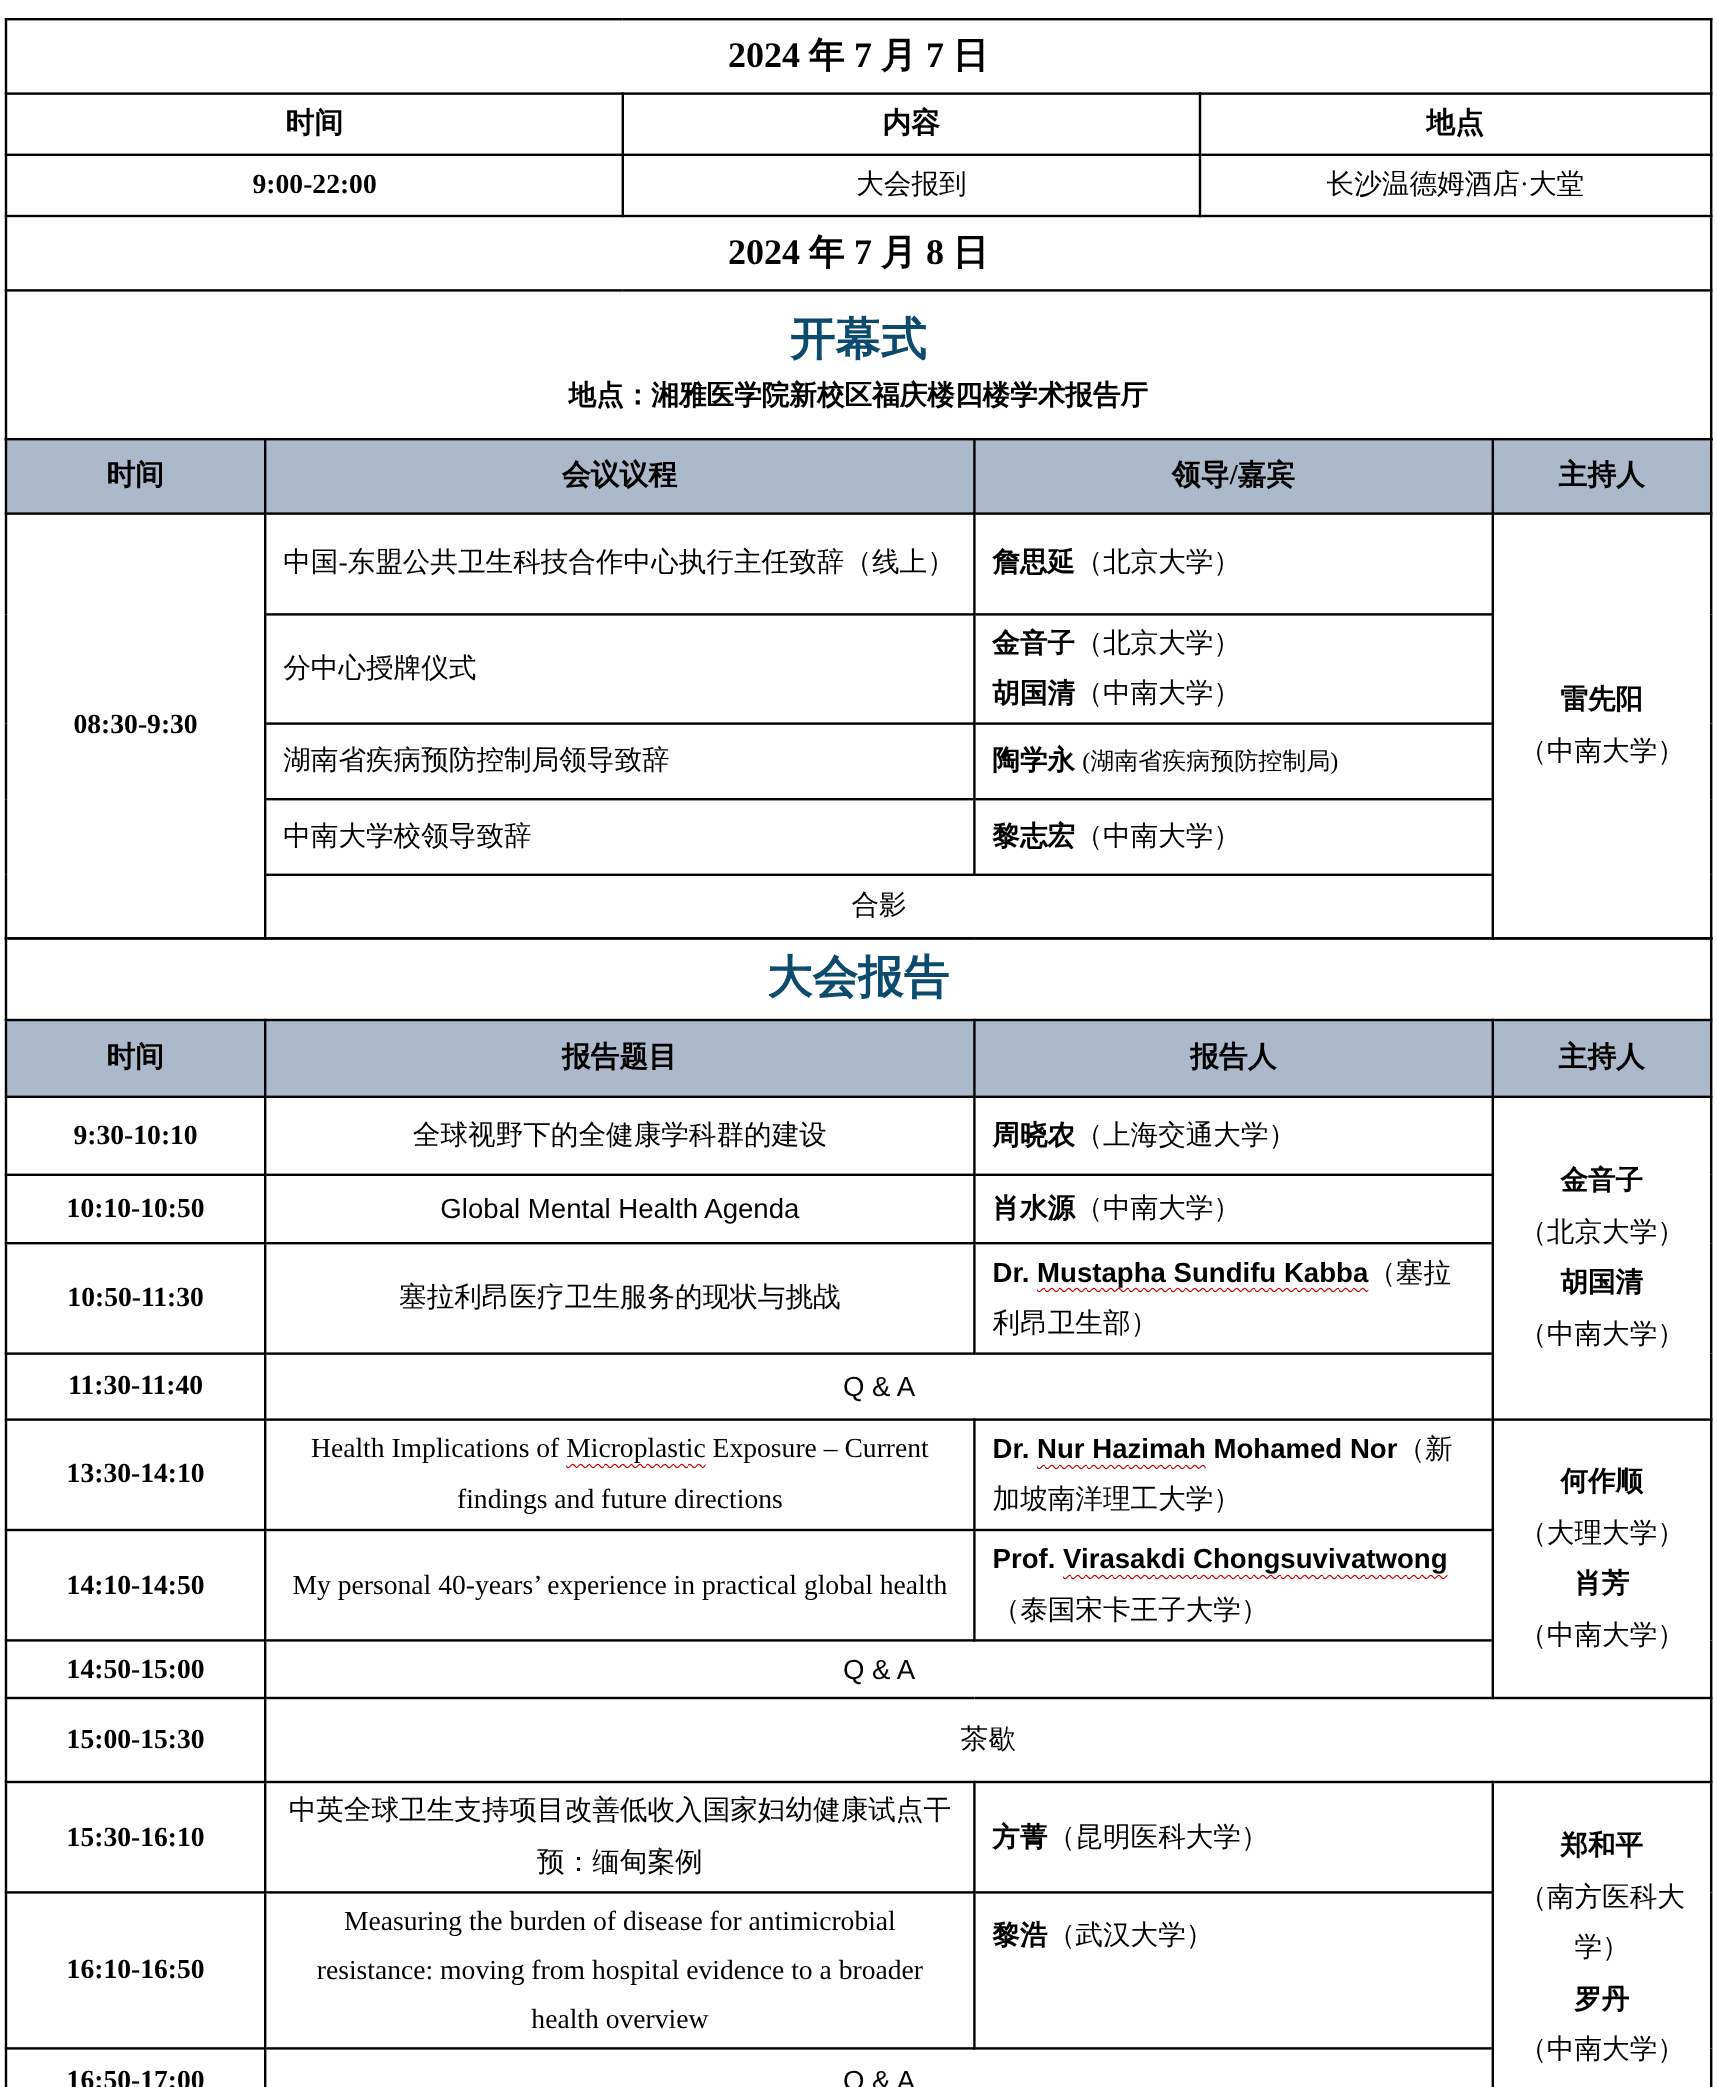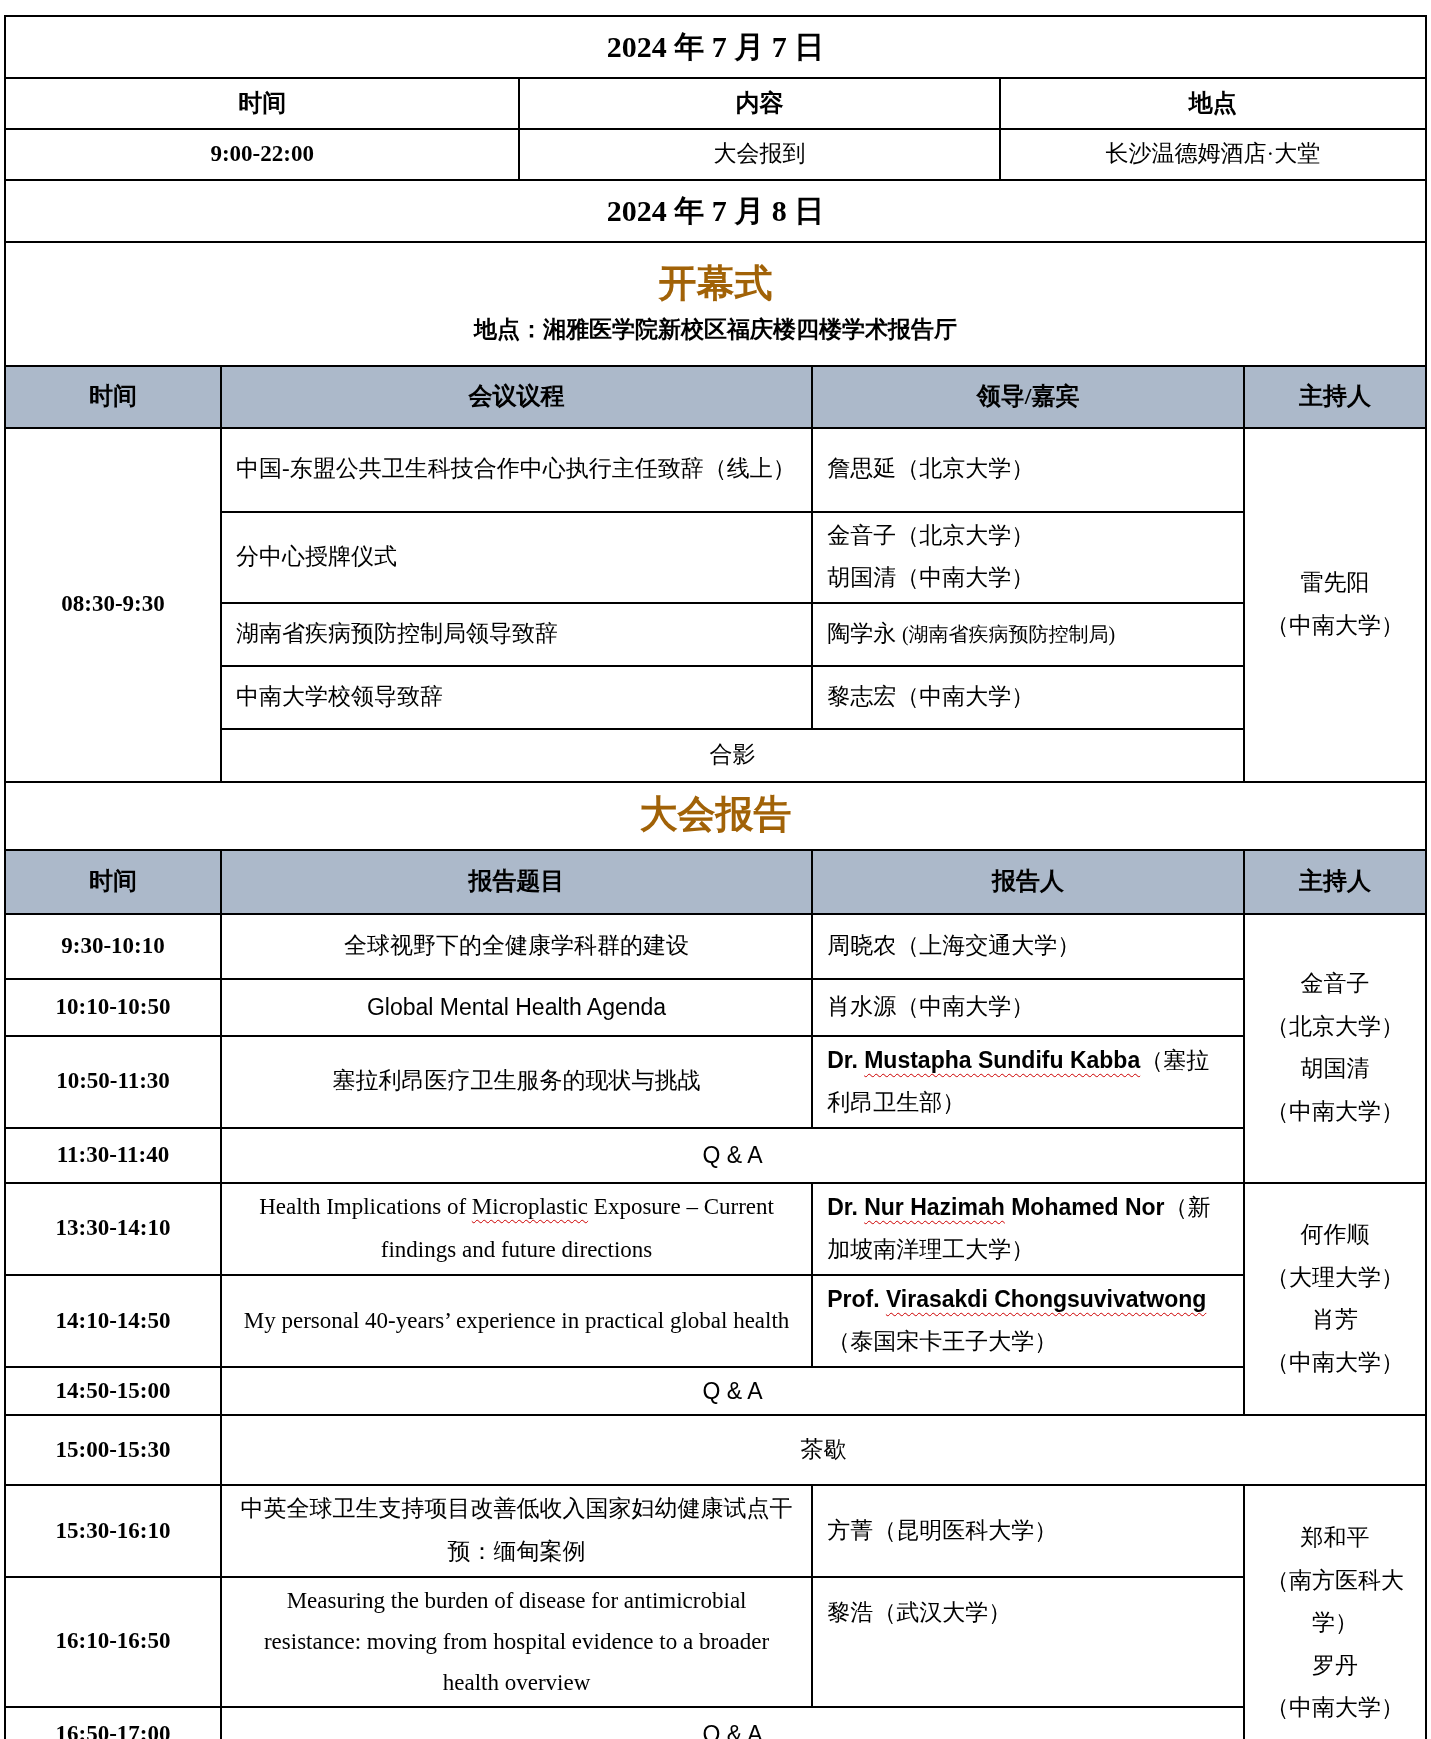--- a/index.html
+++ b/index.html
@@ -5,24 +5,24 @@
   html,body { margin:0; padding:0; background:#fff; }
   body { font-family:"Liberation Serif","DejaVu Serif",serif; color:#000; }
   .page { width:1423px; margin:15px auto 0 auto; }
   table { width:100%; border-collapse:collapse; table-layout:fixed; }
   .t2,.t3 { margin-top:-2px; }
   td { border:2px solid #000; padding:2px 14px; font-size:23px; line-height:1.85; vertical-align:middle; word-break:break-word; }
   .center { text-align:center; }
   .date-cell { font-size:30px; font-weight:bold; text-align:center; }
   .hdr td { font-weight:bold; font-size:24px; text-align:center; }
   .gray td { background:#ACB9CA; }
-  .sec-title { color:#a16207; font-size:38px; font-weight:bold; line-height:1.35; }
+  .sec-title { color:#0c4a6e; font-size:38px; font-weight:bold; line-height:1.35; }
   .loc-line { font-size:23px; font-weight:bold; line-height:1.7; }
   .time { text-align:center; font-weight:bold; }
-  .name { font-weight:normal; }
+  .name { font-weight:bold; }
   .small { font-size:20px;text-align:center; }
   .host-cell { text-align:center; padding:2px 4px; }
   .en { font-family:"Liberation Sans","DejaVu Sans",sans-serif; }
   .just { text-align:justify;font-family:Liberation Serif, serif; }
   .sp-en { font-family:"Liberation Sans","DejaVu Sans",sans-serif; font-weight:bold; }
   .wavy { text-decoration:underline; text-decoration-style:wavy; text-decoration-color:#cc0000; text-decoration-thickness:1px; text-underline-offset:5px; }
   .title-cell { text-align:center; }
 </style>
 </head>
 <body>

